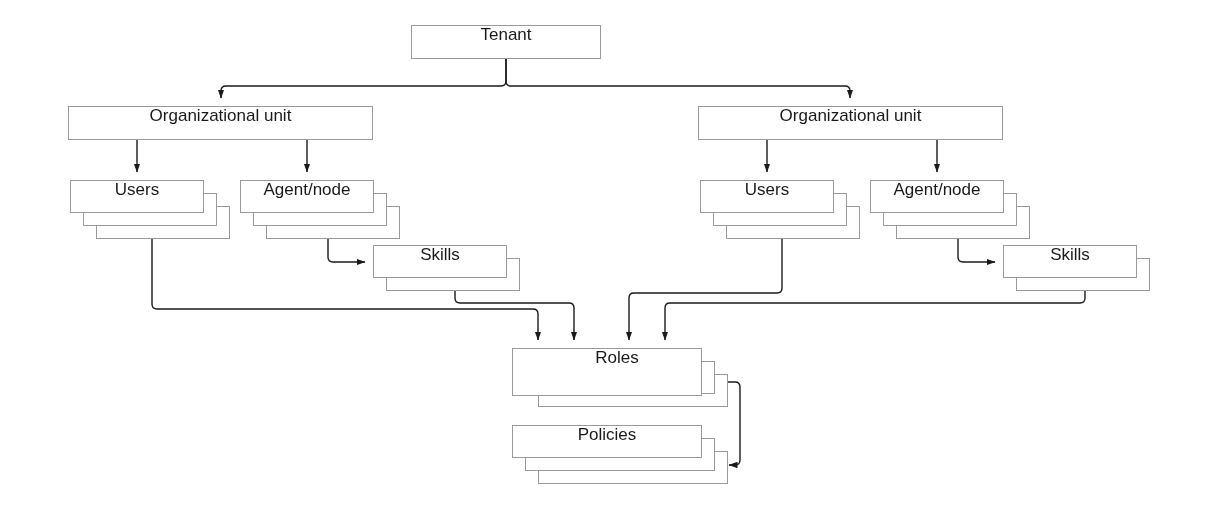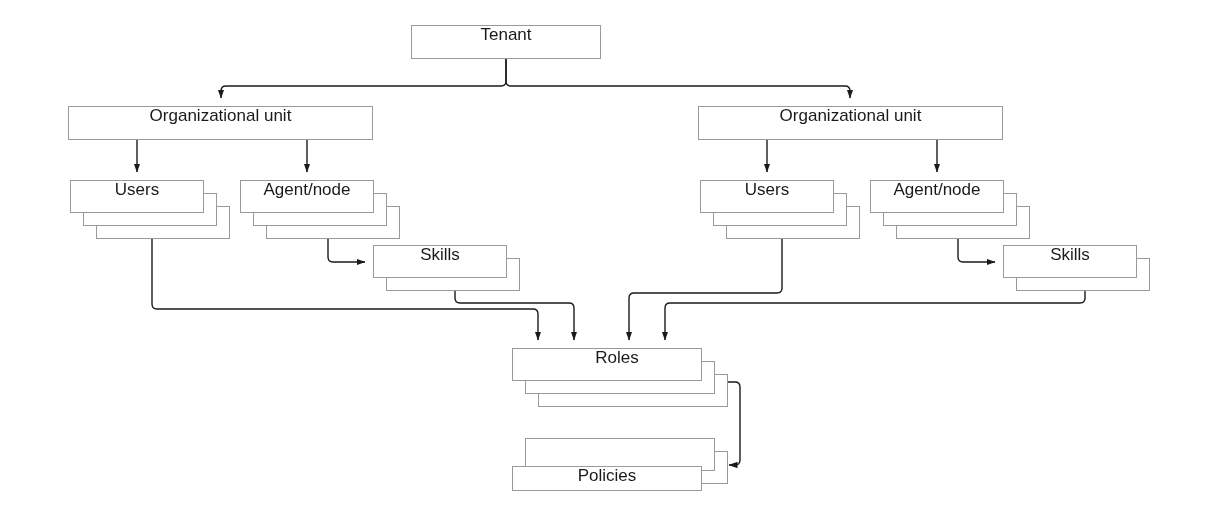--- a/index.html
+++ b/index.html
@@ -150,26 +150,26 @@
   <div class="node" style="left:1003px; top:245px;">
     <div class="layer" style="left:13px; top:13px; width:134px; height:33px;"></div>
     <div class="face" style="width:134px; height:33px;">
       <span>Skills</span>
     </div>
   </div>
 
   <div class="node" style="left:512px; top:348px;">
     <div class="layer" style="left:26px; top:26px; width:190px; height:33px;"></div>
     <div class="layer" style="left:13px; top:13px; width:190px; height:33px;"></div>
-    <div class="face" style="width:190px; height:33px;padding-left:20px;">
+    <div class="face" style="width:190px; height:48px;padding-left:20px;">
       <span>Roles</span>
     </div>
   </div>
 
   <div class="node" style="left:512px; top:425px;">
     <div class="layer" style="left:26px; top:26px; width:190px; height:33px;"></div>
     <div class="layer" style="left:13px; top:13px; width:190px; height:33px;"></div>
-    <div class="face" style="width:190px; height:25px;margin-top:41px;">
+    <div class="face" style="width:190px; height:33px;">
       <span>Policies</span>
     </div>
   </div>
 
 </div>
 
 </body></html>

